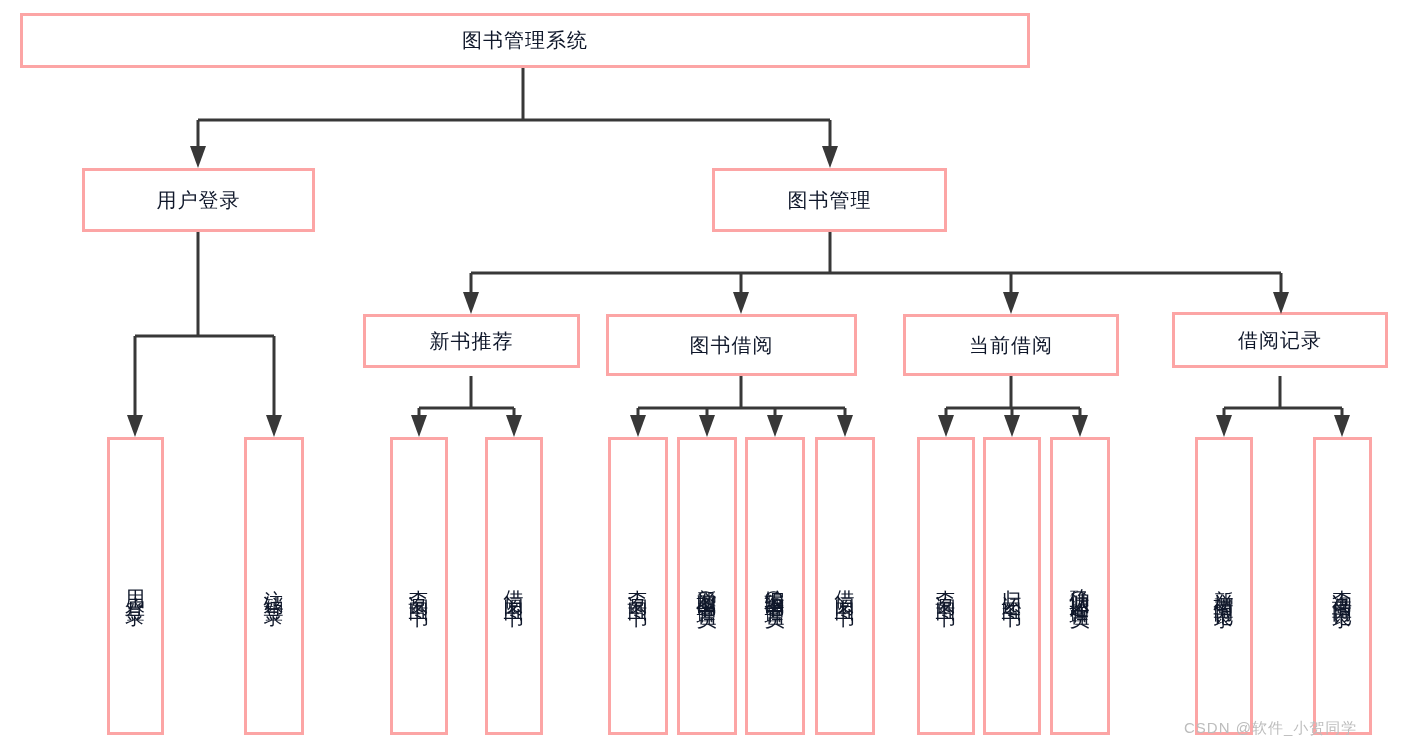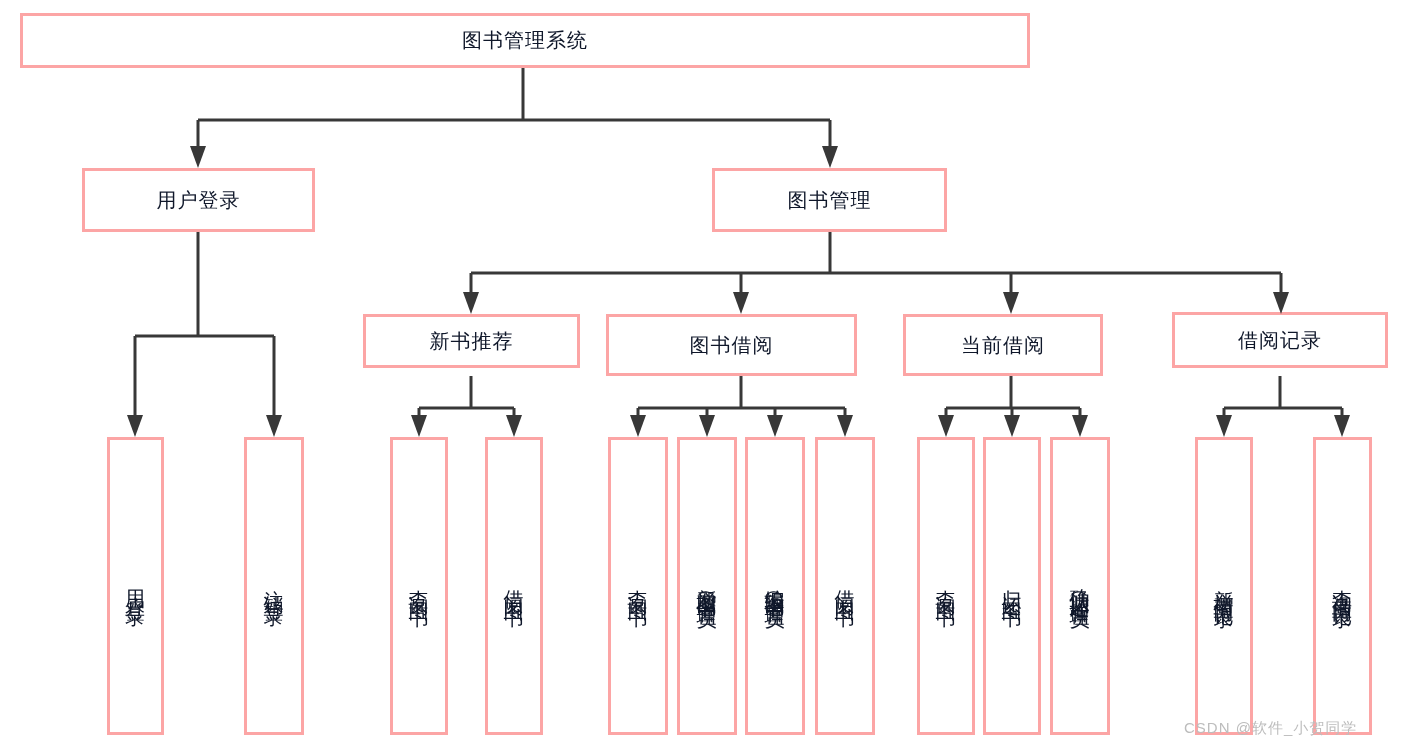--- a/index.html
+++ b/index.html
@@ -88,21 +88,21 @@
     <polygon points="1334,415 1350,415 1342,437"></polygon>
   </svg>
 
   <div class="node" style="left:20px;top:13px;width:1010px;height:55px;">图书管理系统</div>
 
   <div class="node" style="left:82px;top:168px;width:233px;height:64px;">用户登录</div>
   <div class="node" style="left:712px;top:168px;width:235px;height:64px;text-align:right;">图书管理</div>
 
   <div class="node" style="left:363px;top:314px;width:217px;height:54px;">新书推荐</div>
   <div class="node" style="left:599px;top:314px;width:251px;height:62px;margin-left:7px;">图书借阅</div>
-  <div class="node" style="left:903px;top:314px;width:200px;height:62px;">当前借阅</div>
+  <div class="node" style="left:903px;top:314px;width:216px;height:62px;">当前借阅</div>
   <div class="node" style="left:1172px;top:312px;width:216px;height:56px;">借阅记录</div>
 
   <div class="node vnode" style="left:107px;top:437px;width:57px;height:298px;">用户登录</div>
   <div class="node vnode" style="left:244px;top:437px;width:60px;height:298px;">注销登录</div>
 
   <div class="node vnode" style="left:390px;top:437px;width:58px;height:298px;">查询图书</div>
   <div class="node vnode" style="left:485px;top:437px;width:58px;height:298px;">借阅图书</div>
 
   <div class="node vnode" style="left:608px;top:437px;width:60px;height:298px;">查询图书</div>
   <div class="node vnode" style="left:677px;top:437px;width:60px;height:298px;letter-spacing:3px;">新增图书（管理员）</div>

